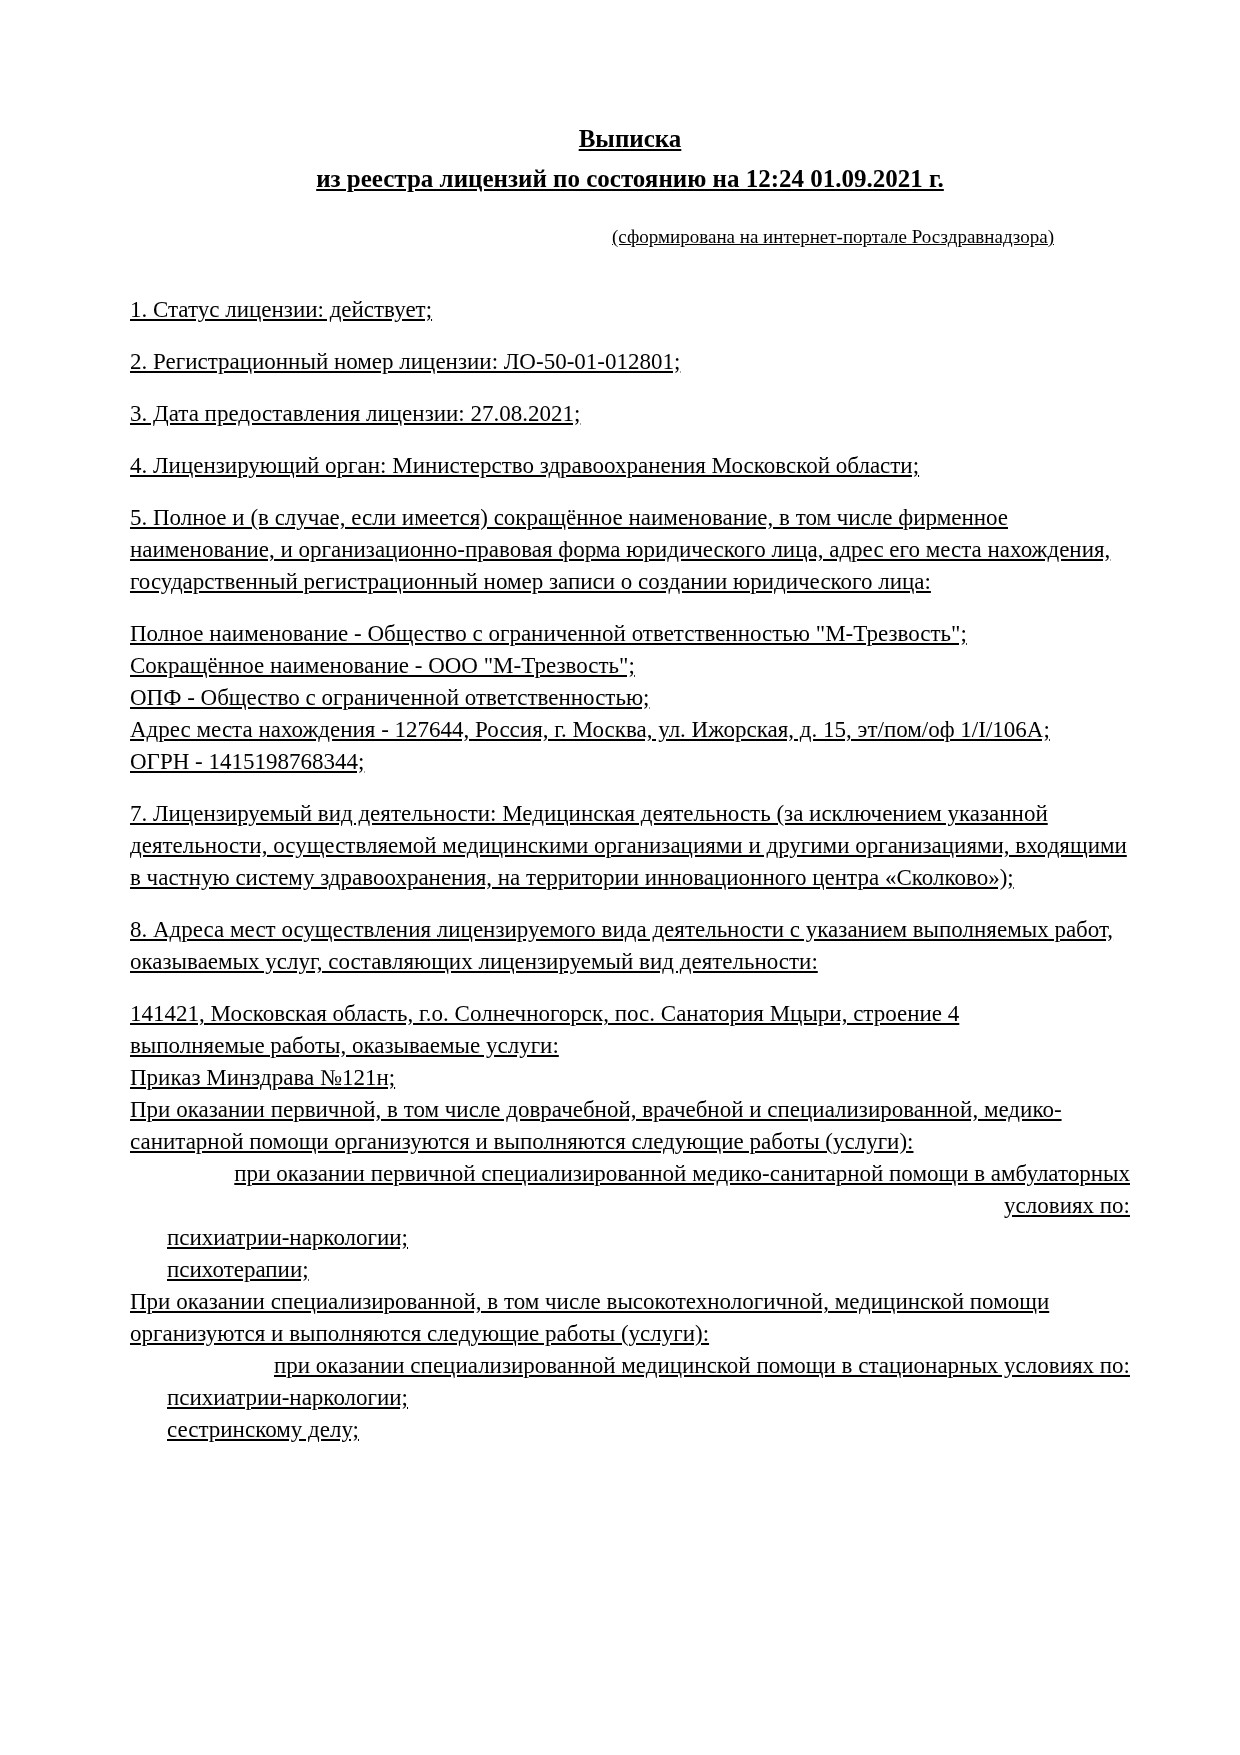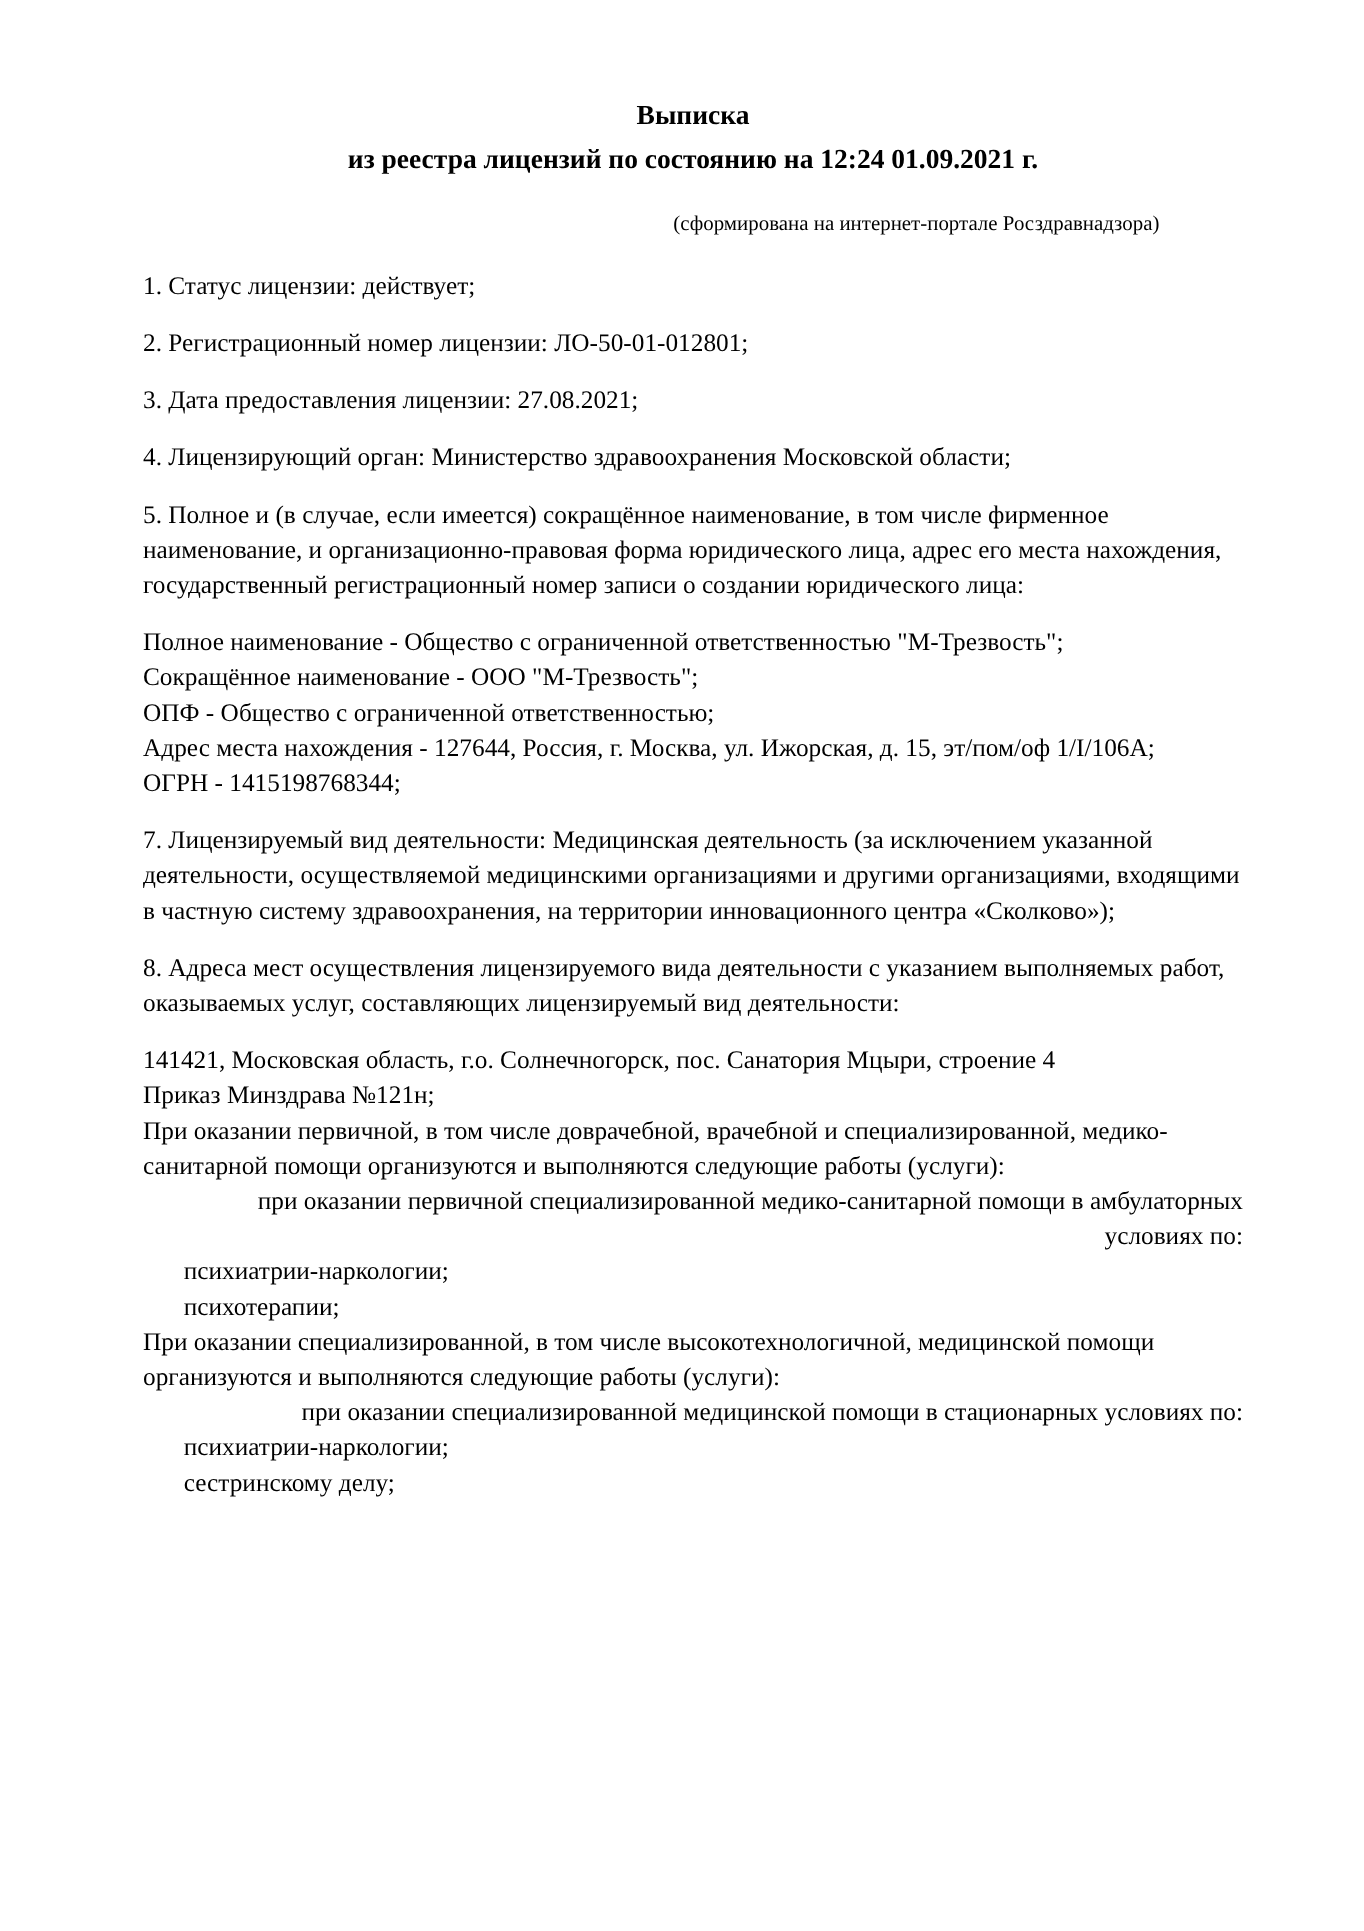--- a/index.html
+++ b/index.html
@@ -11,37 +11,38 @@
     width: 1240px;
     height: 1755px;
     font-family: "Liberation Serif", "DejaVu Serif", serif;
     color: #000000;
     overflow: hidden;
   }
   .page {
     box-sizing: border-box;
     width: 1240px;
     height: 1755px;
-    padding: 86px 110px 60px 130px;
+    padding: 119px 110px 60px 130px;
+    text-decoration: underline;
   }
   .doc-title {
     margin: 0;
     text-align: center;
     font-size: 25px;
     font-weight: bold;
     line-height: 40px;
   }
   .doc-subtitle {
     margin: 26px 76px 0 0;
     text-align: right;
     font-size: 19px;
     line-height: 24px;
   }
   .doc-body {
-    margin-top: 28px;
+    margin-top: 45px;
     font-size: 23px;
     line-height: 32px;
   }
   .doc-body p {
     margin: 20px 0;
   }
   .tight p {
     margin: 0;
   }
   .tight {
@@ -82,20 +83,21 @@
       <p>ОГРН - 1415198768344;</p>
     </div>
 
 
     <p>7. Лицензируемый вид деятельности: Медицинская деятельность (за исключением указанной деятельности, осуществляемой медицинскими организациями и другими организациями, входящими в частную систему здравоохранения, на территории инновационного центра «Сколково»);</p>
 
     <p>8. Адреса мест осуществления лицензируемого вида деятельности с указанием выполняемых работ, оказываемых услуг, составляющих лицензируемый вид деятельности:</p>
 
     <div class="tight">
       <p>141421, Московская область, г.о. Солнечногорск, пос. Санатория Мцыри, строение 4</p>
+      <p>выполняемые работы, оказываемые услуги:</p>
       <p>Приказ Минздрава №121н;</p>
       <p>При оказании первичной, в том числе доврачебной, врачебной и специализированной, медико-санитарной помощи организуются и выполняются следующие работы (услуги):</p>
       <p class="ind1">при оказании первичной специализированной медико-санитарной помощи в амбулаторных условиях по:</p>
       <p class="ind2">психиатрии-наркологии;</p>
       <p class="ind2">психотерапии;</p>
       <p>При оказании специализированной, в том числе высокотехнологичной, медицинской помощи организуются и выполняются следующие работы (услуги):</p>
       <p class="ind1">при оказании специализированной медицинской помощи в стационарных условиях по:</p>
       <p class="ind2">психиатрии-наркологии;</p>
       <p class="ind2">сестринскому делу;</p>
     </div>

